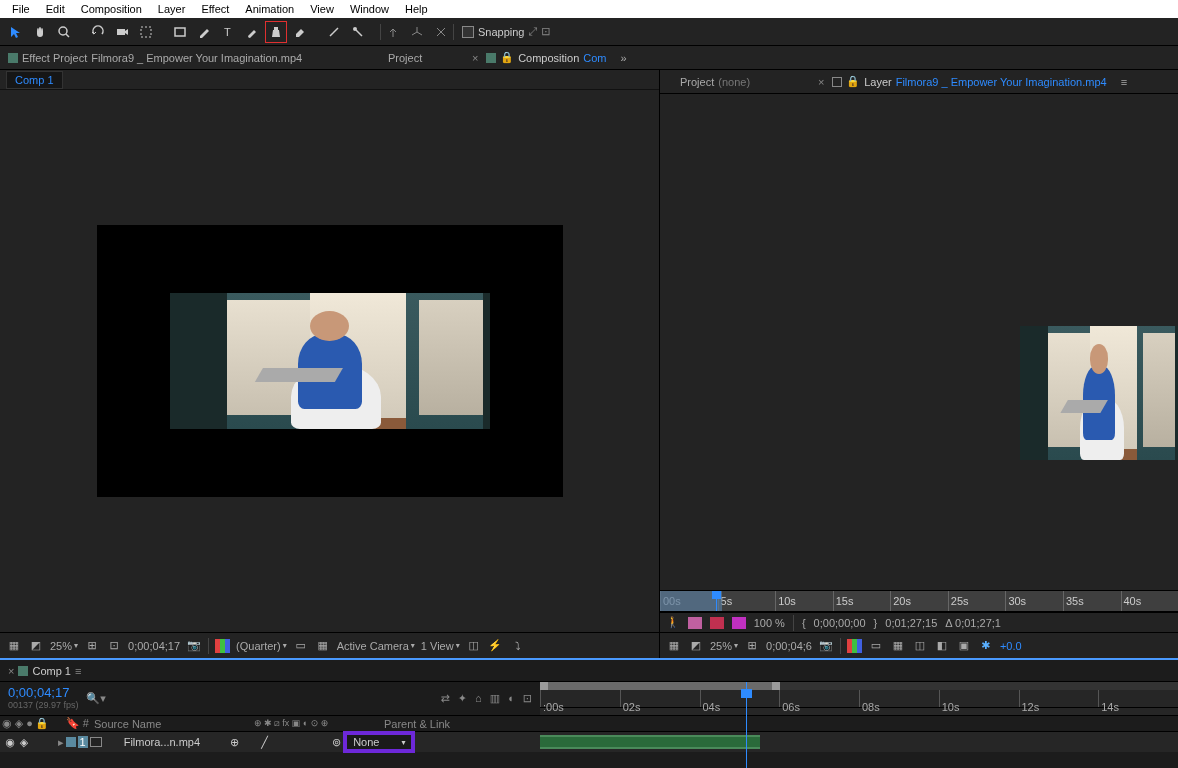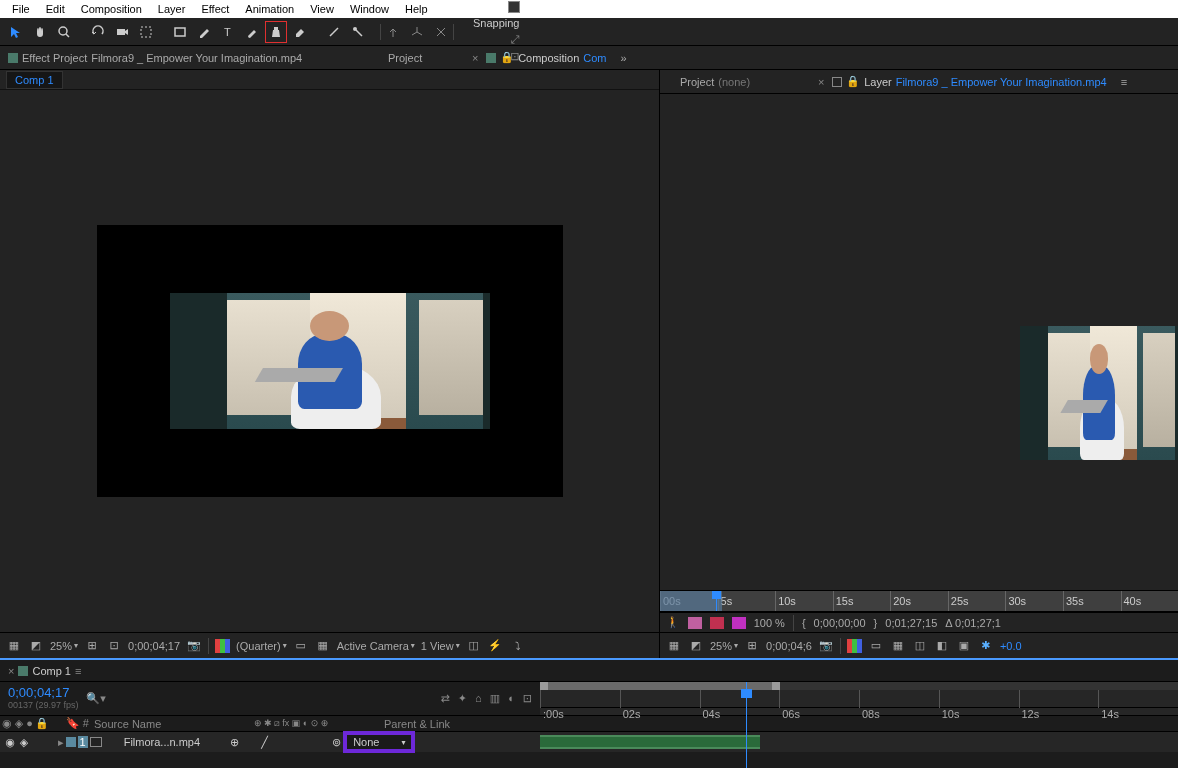--- a/index.html
+++ b/index.html
@@ -8,21 +8,21 @@
 
 .menubar { background:#fff; color:#000; height:18px; display:flex; align-items:center; padding:0 4px; }
 .menubar span { padding:0 8px; cursor:pointer; }
 
 
 .toolbar { background:#232323; height:28px; display:flex; align-items:center; padding:0 4px; border-bottom:1px solid #000; }
 .tool { width:22px; height:22px; display:flex; align-items:center; justify-content:center; color:#ccc; margin:0 1px; cursor:pointer; }
 .tool.active { color:#2e8bff; }
 .tool.sel { border:1px solid #e03030; }
 .tbar-gap { width:10px; }
-.snapping { display:flex; align-items:flex-end; gap:4px; margin-left:19px; color:#ccc;flex-direction:column; }
+.snapping { display:flex; align-items:center; gap:4px; margin-left:8px; color:#ccc; }
 .snapbox { width:12px; height:12px; border:1px solid #888; background:#333; }
 
 
 .tabrow { background:#232323; height:24px; display:flex; align-items:center; color:#aaa; border-bottom:1px solid #000; }
 .tab { padding:0 8px; display:flex; align-items:center; gap:4px; height:100%; }
 .tab .close { color:#888; margin-right:4px; }
 .tab.active { color:#ccc; }
 .sq { width:10px; height:10px; background:#4a7a6a; display:inline-block; }
 .sq-o { width:10px; height:10px; border:1px solid #888; display:inline-block; }
 .lockic { color:#999; }
@@ -75,21 +75,21 @@
 .tltab .t { background:#1c1c1c; padding:2px 8px; display:flex; align-items:center; gap:4px; color:#ccc; }
 .tlhdr { height:34px; display:flex; border-bottom:1px solid #000; }
 .tlhdr-l { width:540px; display:flex; align-items:center; padding:0 8px; gap:8px; }
 .timecodes { display:flex; flex-direction:column; line-height:1.1; }
 .tc-main { color:#2e8bff; font-size:13px; }
 .tc-sub { color:#666; font-size:9px;text-align:right; }
 .search { flex:1; }
 .tlhdr-icons { display:flex; gap:8px; color:#888; }
 .tlhdr-r { flex:1; background:#262626; position:relative; }
 .ruler2 { height:18px; background:#262626; display:flex; font-size:10px; color:#aaa; position:relative; border-bottom:1px solid #000; }
-.ruler2 .m { flex:1; border-left:1px solid #555; padding-left:2px; padding-top:18px; }
+.ruler2 .m { flex:1; border-left:1px solid #555; padding-left:2px; padding-top:11px; }
 .navbar { position:absolute; top:0; left:0; right:0; height:8px; background:#333; }
 .navh { position:absolute; top:0; left:0; width:240px; height:8px; background:#6a6a6a; }
 .navh::before,.navh::after { content:""; position:absolute; top:0; width:8px; height:8px; background:#9a9a9a; }
 .navh::before{left:0} .navh::after{right:0}
 .wa2 { position:absolute; top:8px; left:0; width:220px; height:10px; background:#3a5a7a; opacity:.5; }
 .cti2 { position:absolute; top:0; left:206px; width:1px; height:100px; background:#2e8bff; z-index:5; }
 .cti2::before { content:""; position:absolute; top:7px; left:-5px; width:11px; height:9px; background:#2e8bff; }
 
 
 .colhdr { height:16px; display:flex; background:#1c1c1c; color:#888; font-size:10px; border-bottom:1px solid #000; }

